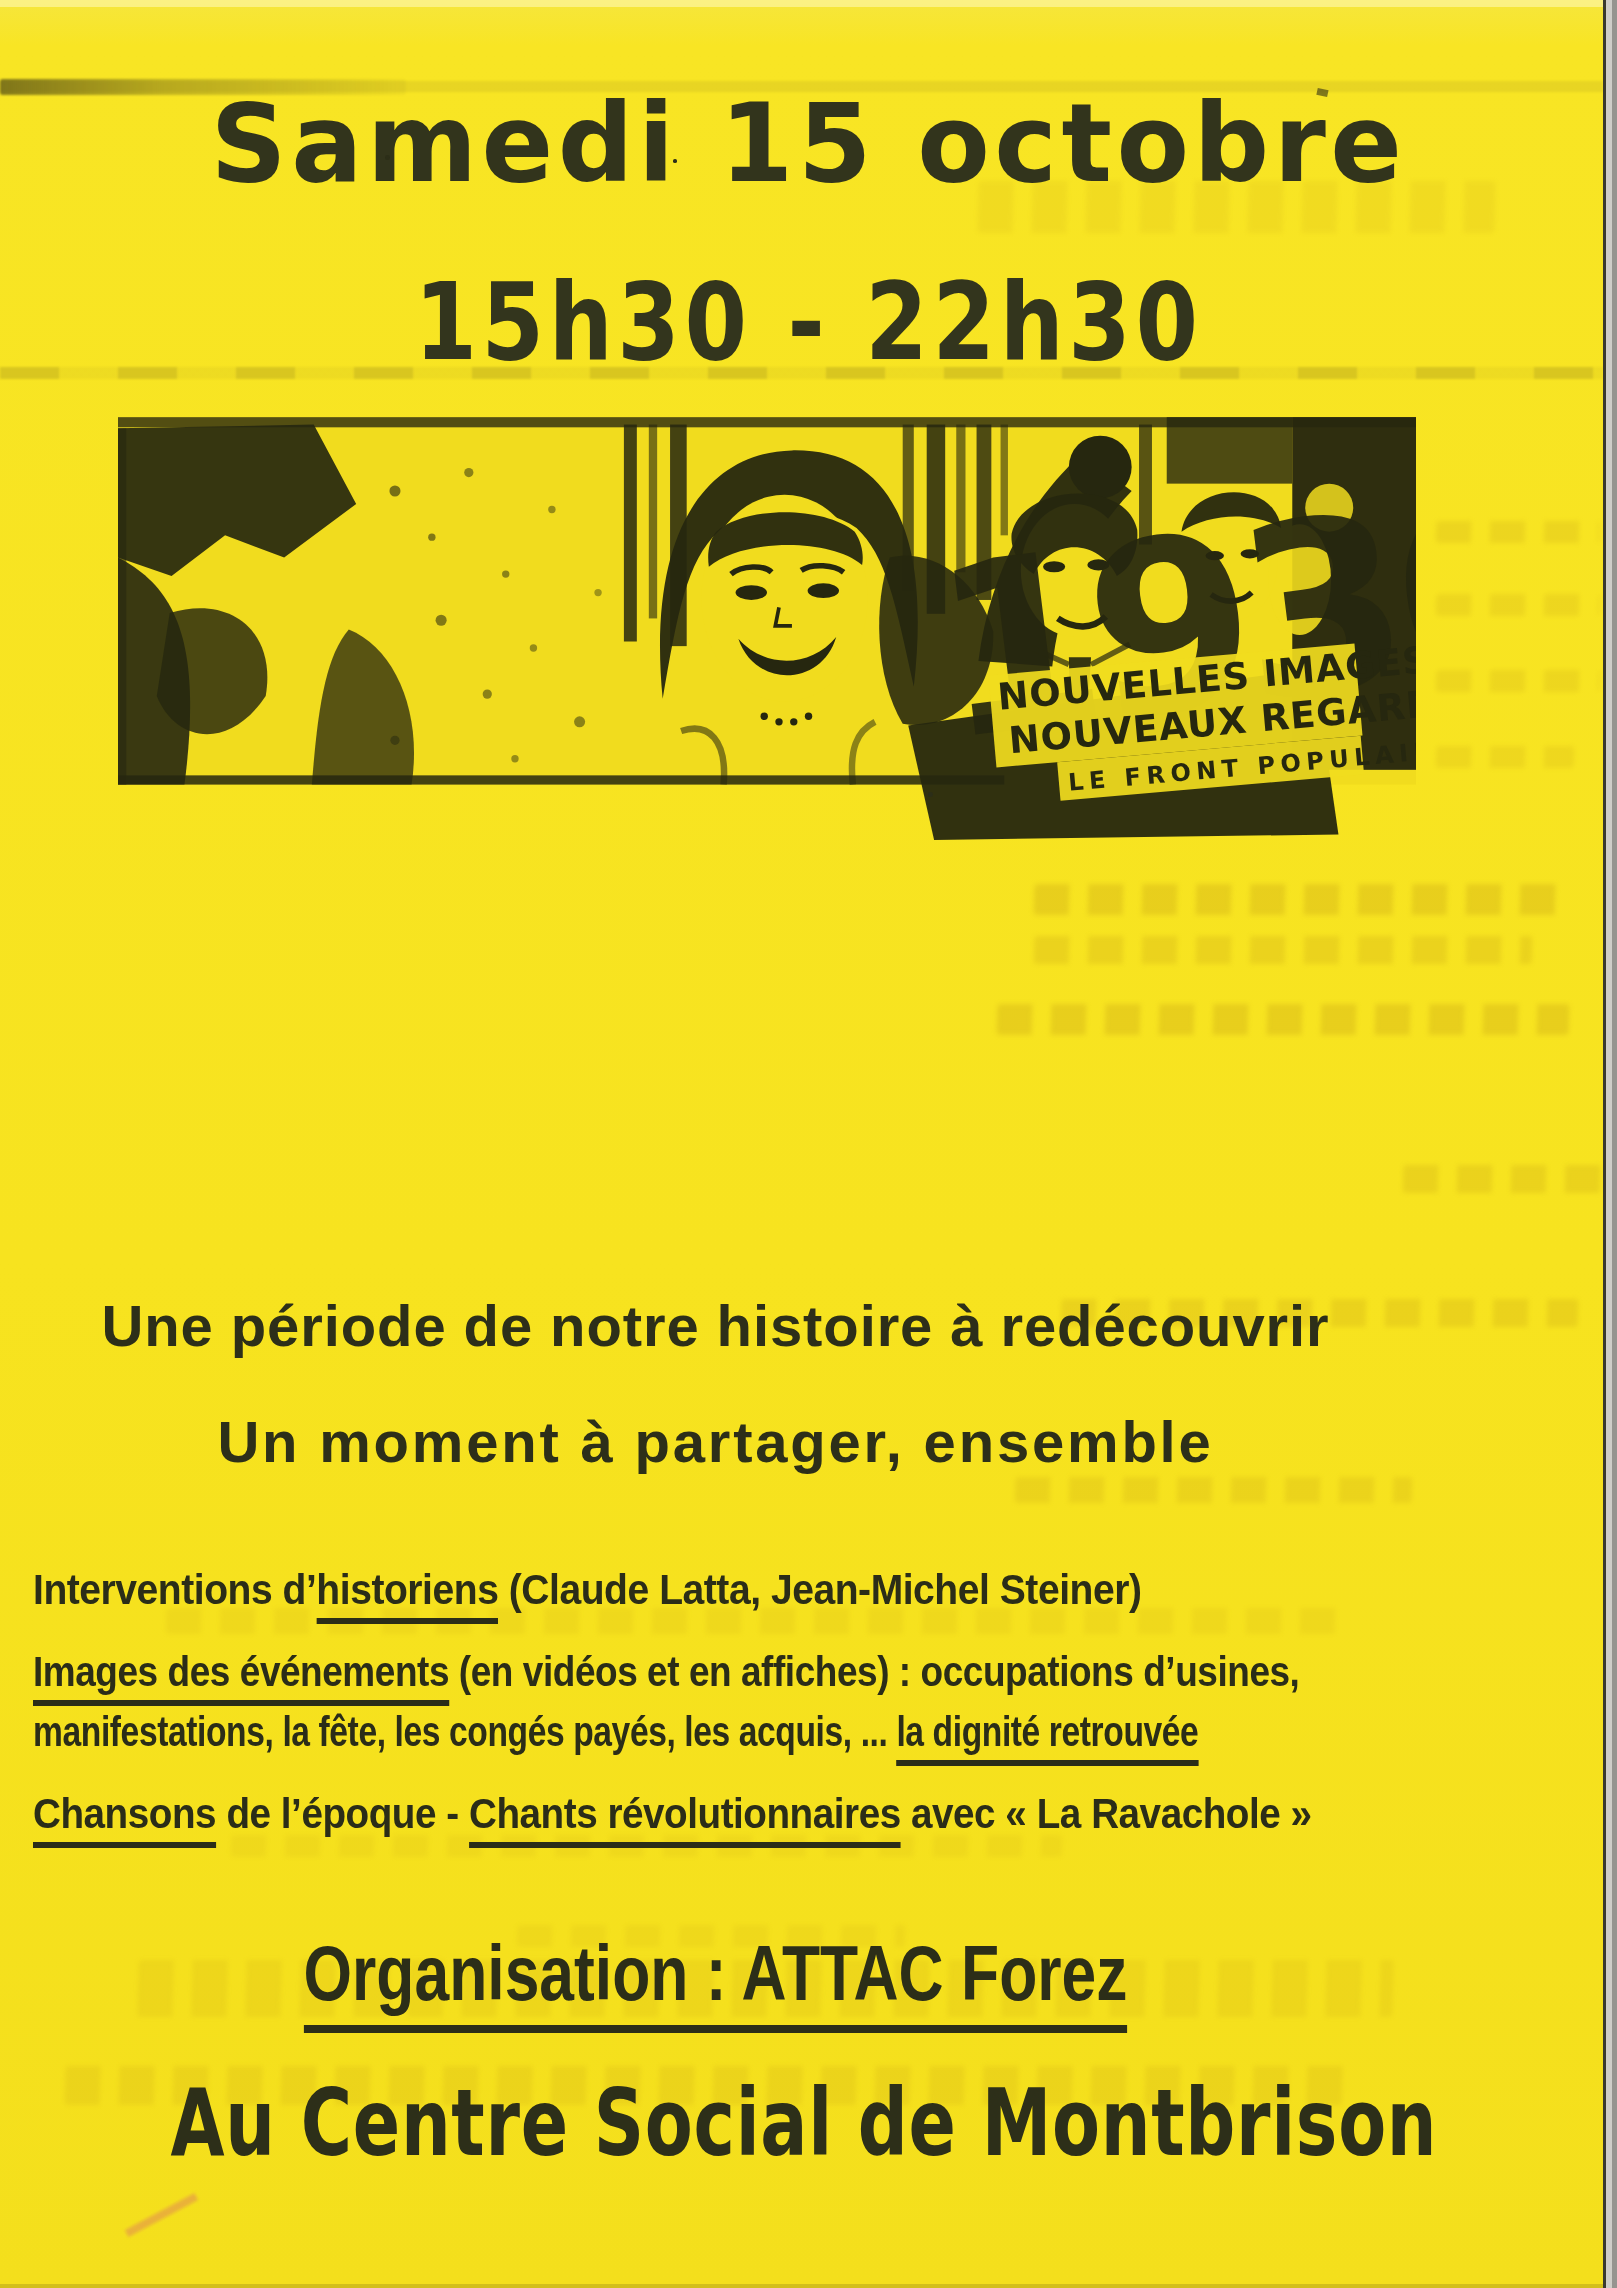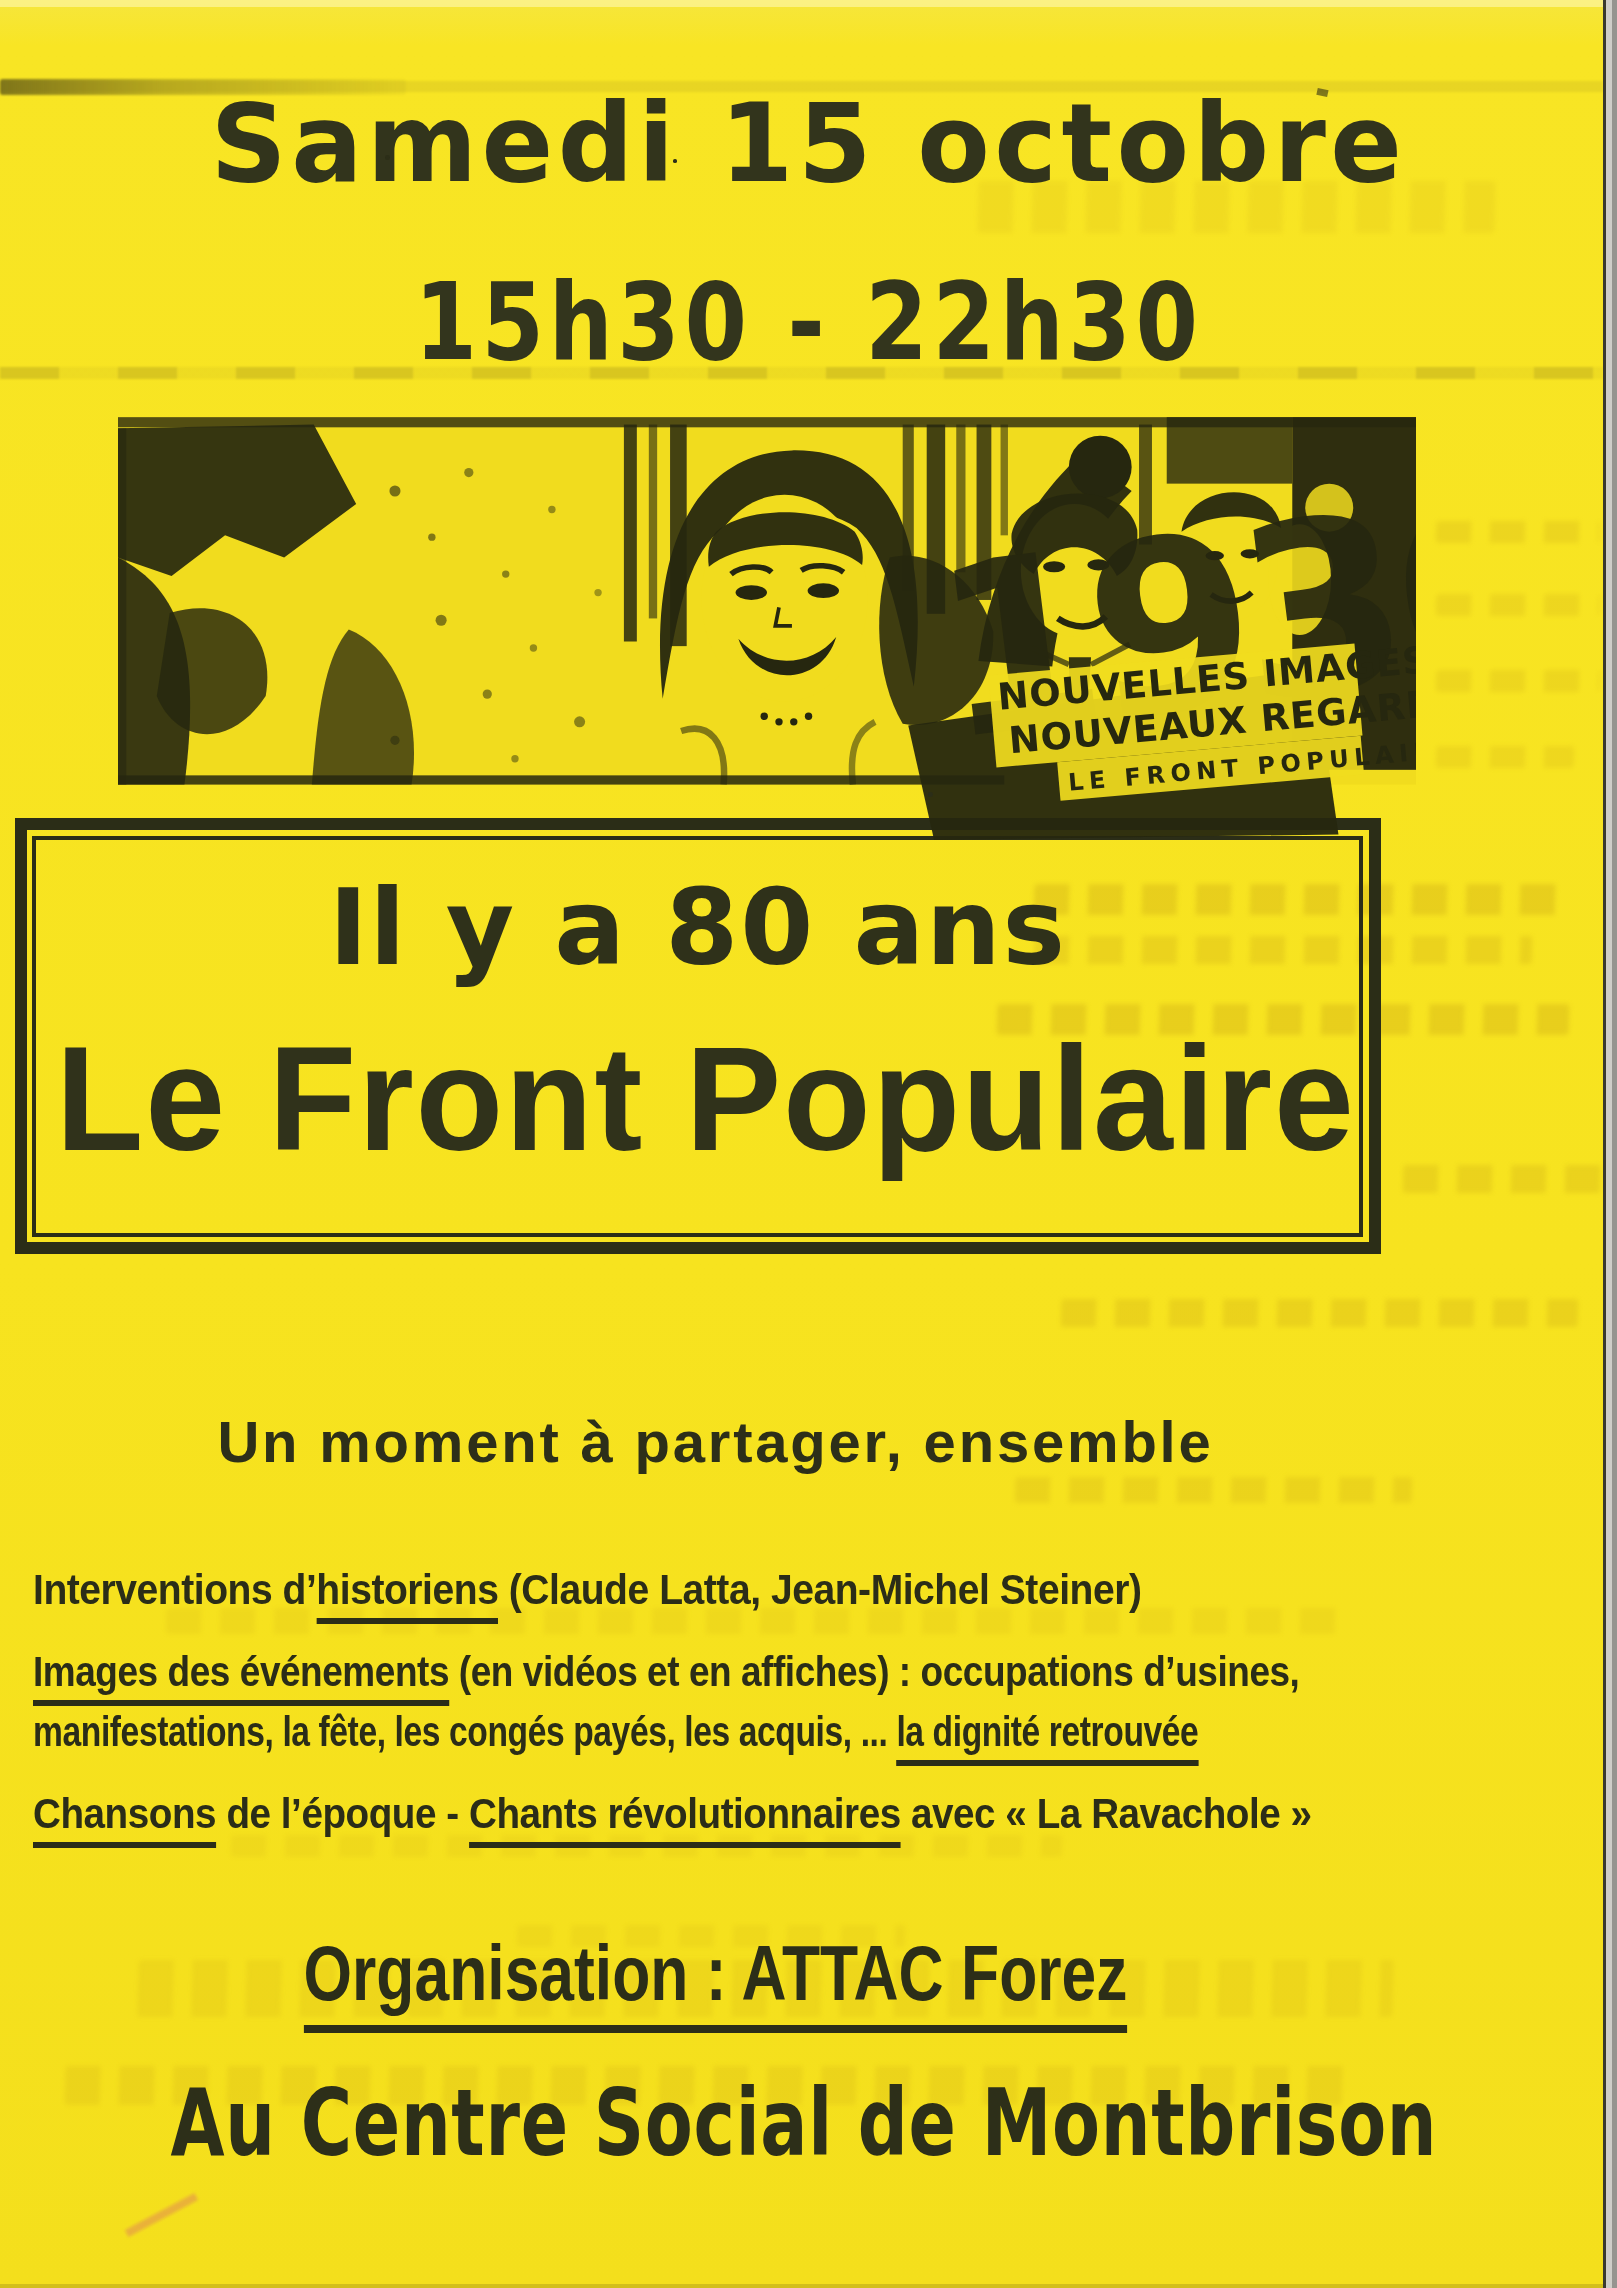--- a/index.html
+++ b/index.html
@@ -185,27 +185,22 @@
       <g transform="rotate(-5 1150 330)">
         <rect x="948" y="262" width="398" height="100" fill="#f1dc1e" opacity=".92"></rect>
         <text x="956" y="300" font-family="DejaVu Sans, sans-serif" font-size="40" font-weight="bold" fill="#26270f" letter-spacing="1">NOUVELLES IMAGES</text>
         <text x="964" y="348" font-family="DejaVu Sans, sans-serif" font-size="40" font-weight="bold" fill="#26270f" letter-spacing="1">NOUVEAUX REGARDS</text>
         <rect x="1014" y="362" width="330" height="42" fill="#f1dc1e" opacity=".92"></rect>
         <text x="1024" y="394" font-family="DejaVu Sans, sans-serif" font-size="26" font-weight="bold" fill="#26270f" letter-spacing="6">LE FRONT POPULAIRE</text>
       </g>
     </svg>
   </div>
 
-  <div class="abs anniv-box">
-    <div class="anniv-inner">
-      <div class="anniv-line">Il y a 80 ans</div>
-      <div class="main-title">Le Front Populaire</div>
-    </div>
-  </div>
-
+
+  <div class="abs center sub1">Une période de notre histoire à redécouvrir</div>
   <div class="abs center sub2">Un moment à partager, ensemble</div>
 
   <div class="abs item i1"><span>Interventions d’</span><span class="u">historiens</span><span> (Claude Latta, Jean-Michel Steiner)</span></div>
 
   <div class="abs item i2a"><span class="u">Images des événements</span><span> (en vidéos et en affiches) : occupations d’usines,</span></div>
 
   <div class="abs item i2b"><span>manifestations, la fête, les congés payés, les acquis, ... </span><span class="u">la dignité retrouvée</span></div>
 
   <div class="abs item i3"><span class="u">Chansons</span><span> de l’époque - </span><span class="u">Chants révolutionnaires</span><span> avec « La Ravachole »</span></div>
 

